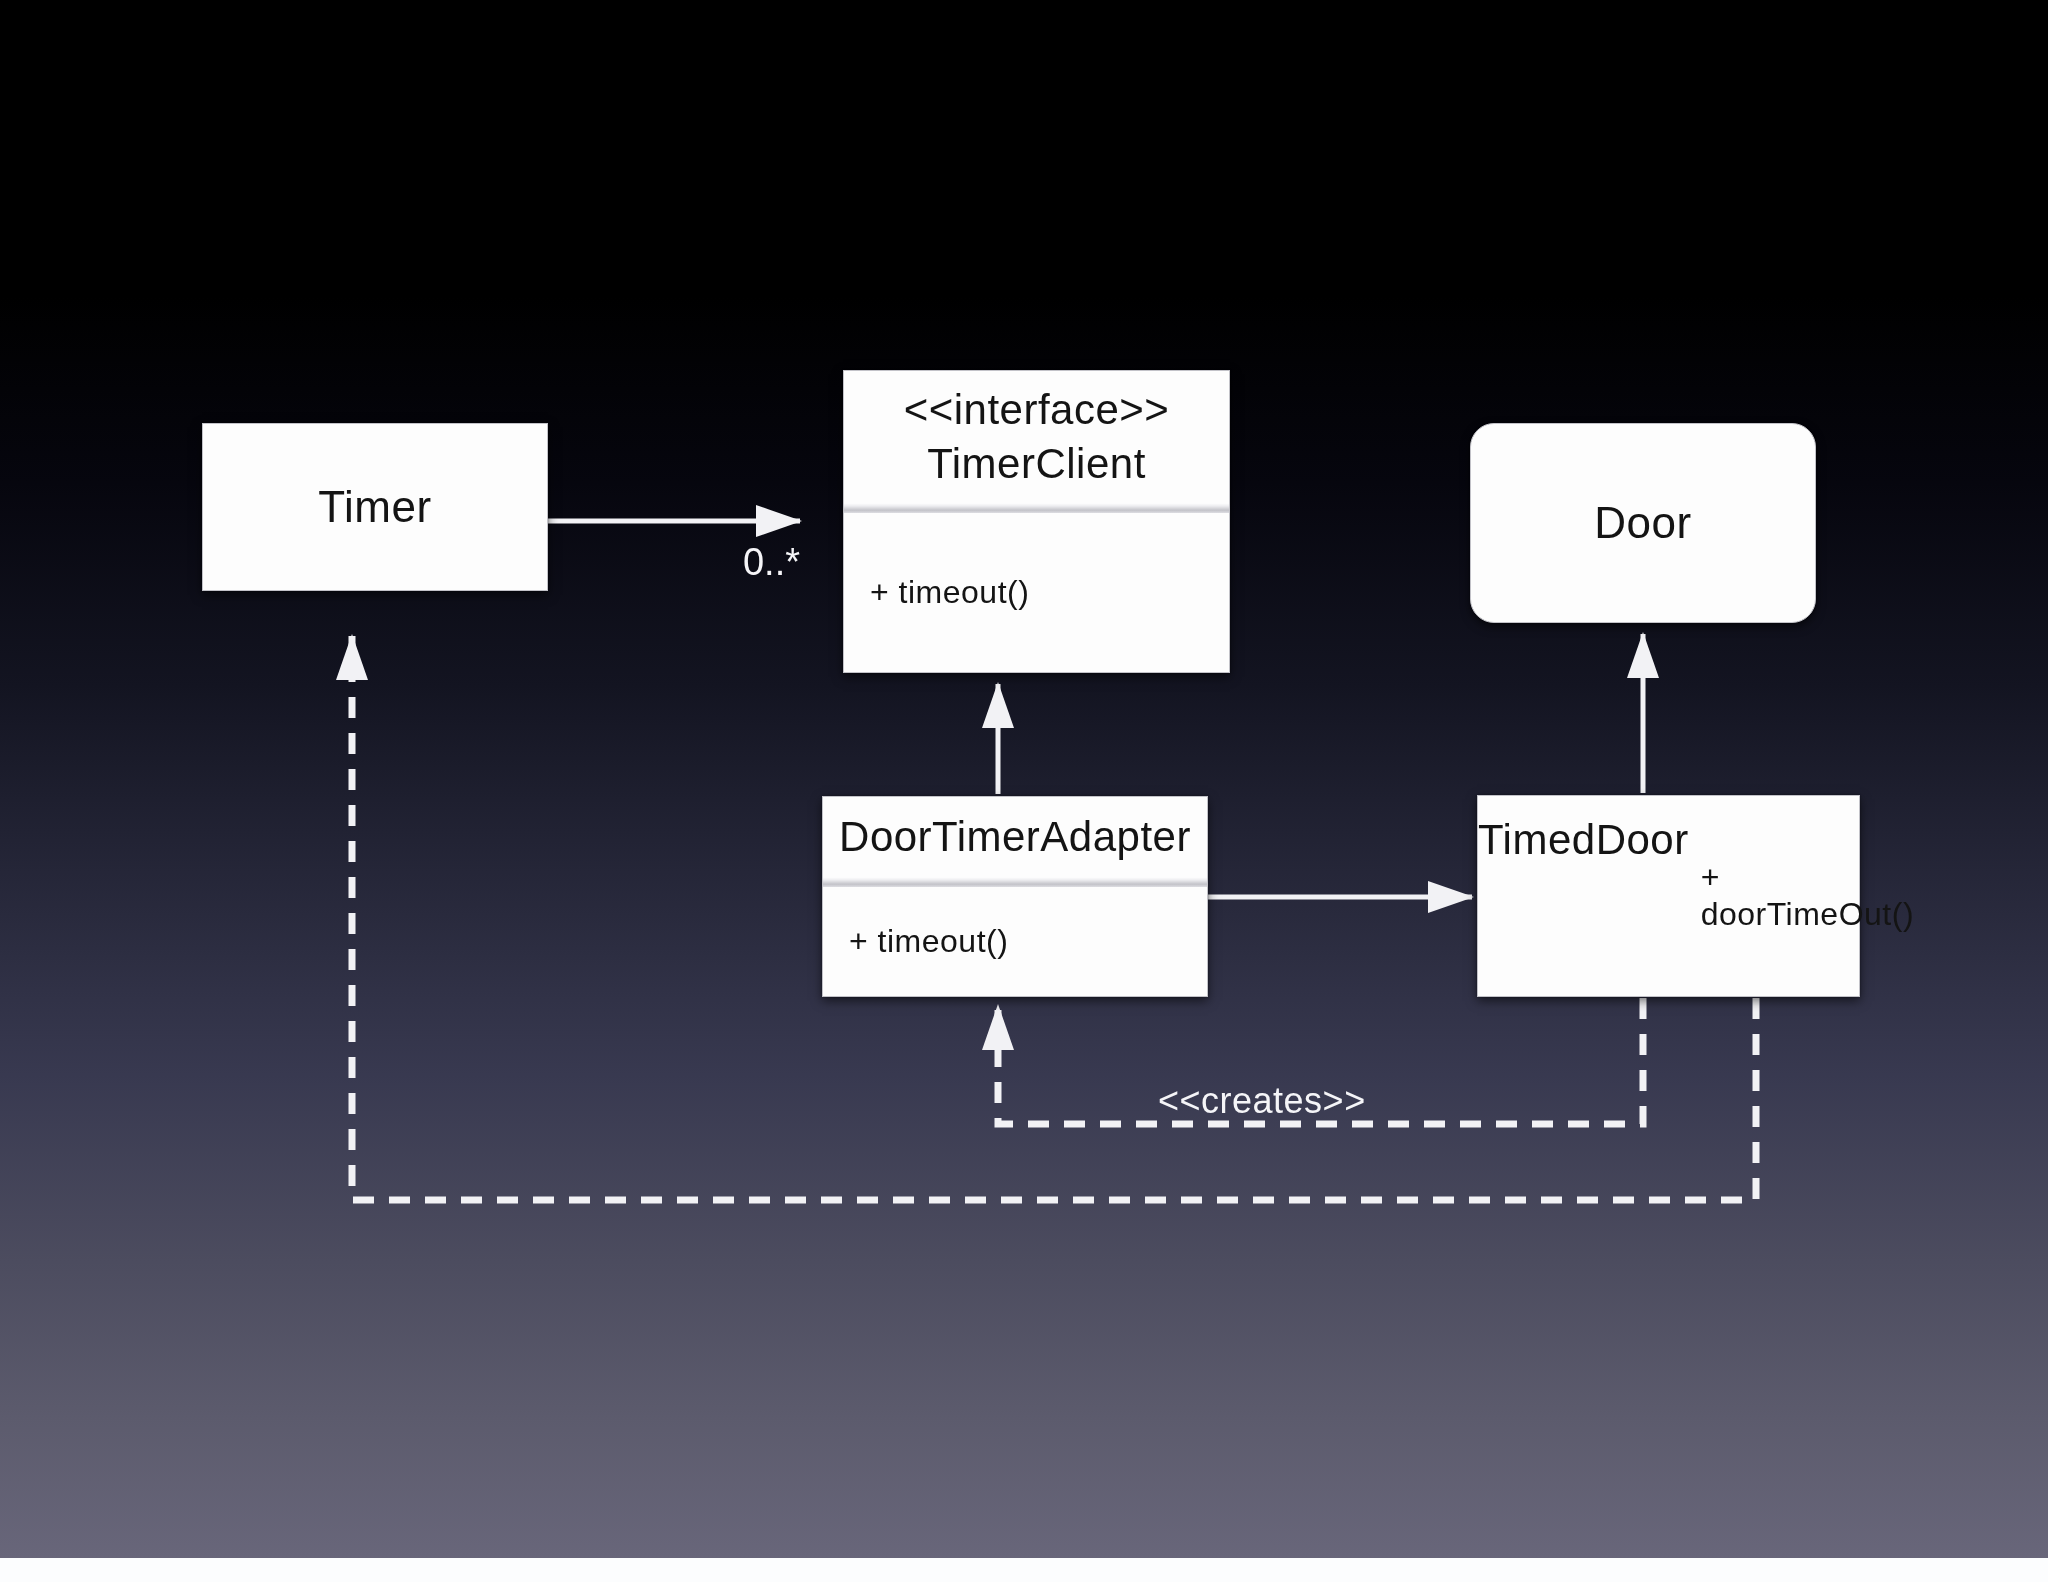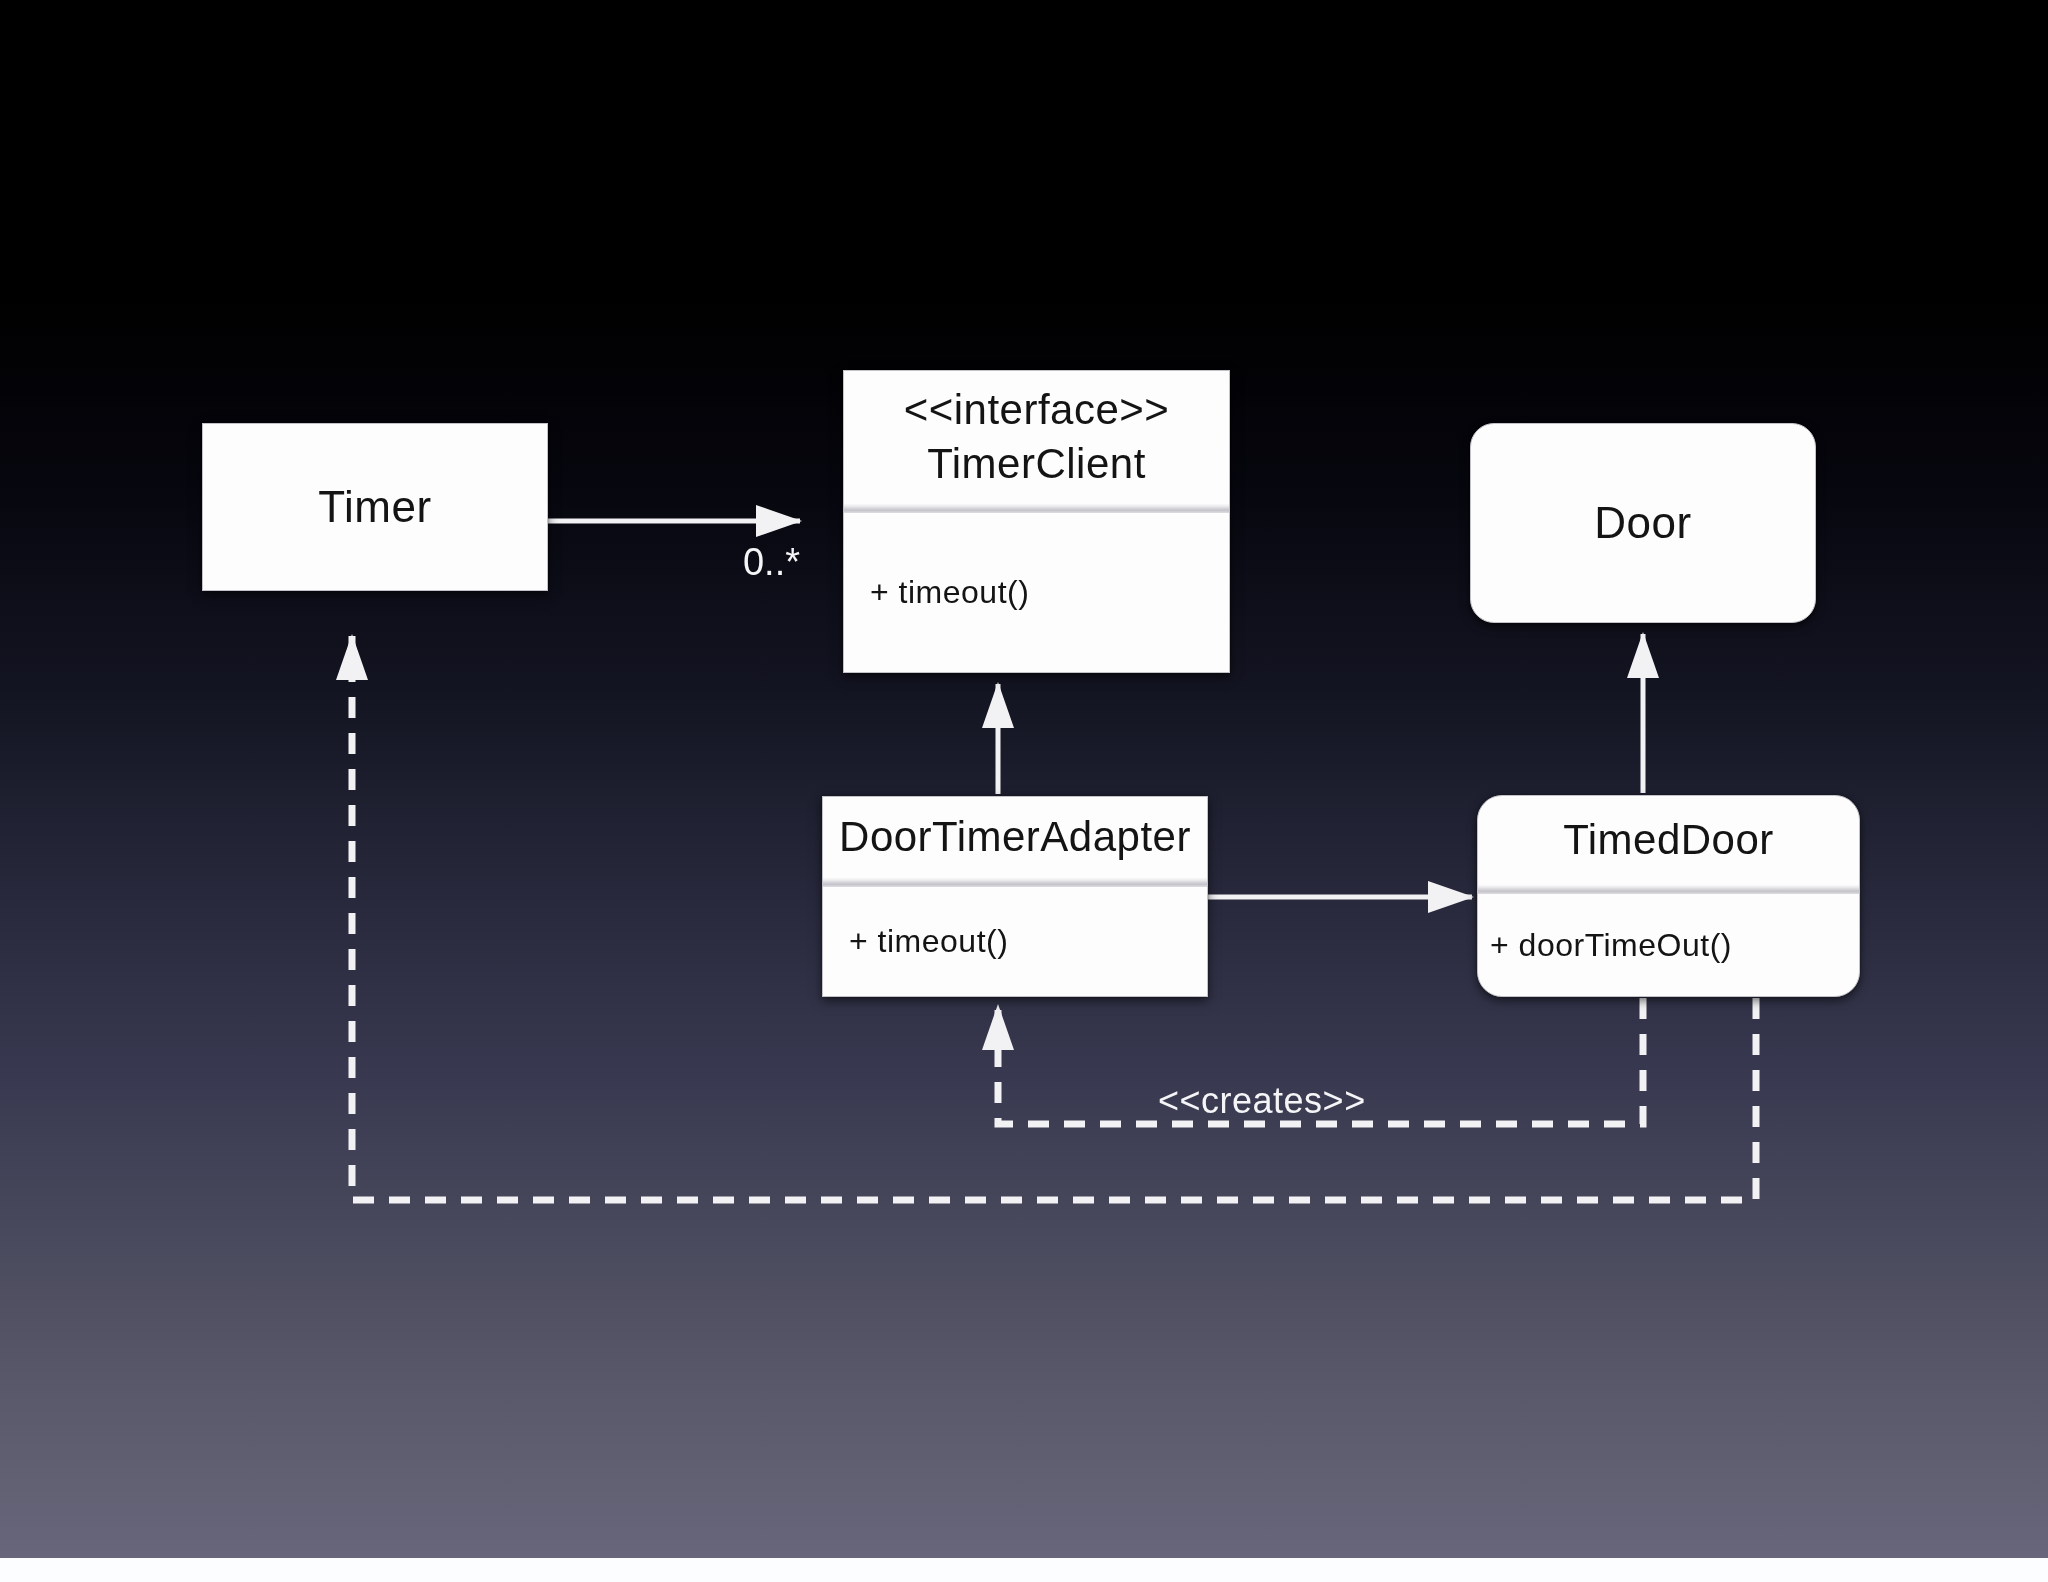--- a/index.html
+++ b/index.html
@@ -164,21 +164,21 @@
   <div id="box-adapter" class="uml-class" style="display:flex; flex-direction:column;">
     <div class="compartment-header">
       <span>DoorTimerAdapter</span>
     </div>
     <div class="compartment-divider"></div>
     <div class="compartment-body">
       <span>+ timeout()</span>
     </div>
   </div>
 
-  <div id="box-timeddoor" class="uml-class" style="display:flex; flex-direction:column;border-radius:25px;">
+  <div id="box-timeddoor" class="uml-class" style="display:flex; flex-direction:row;">
     <div class="compartment-header">
       <span>TimedDoor</span>
     </div>
     <div class="compartment-divider"></div>
     <div class="compartment-body">
       <span>+ doorTimeOut()</span>
     </div>
   </div>
 
   <div id="label-multiplicity" class="edge-label">0..*</div>

